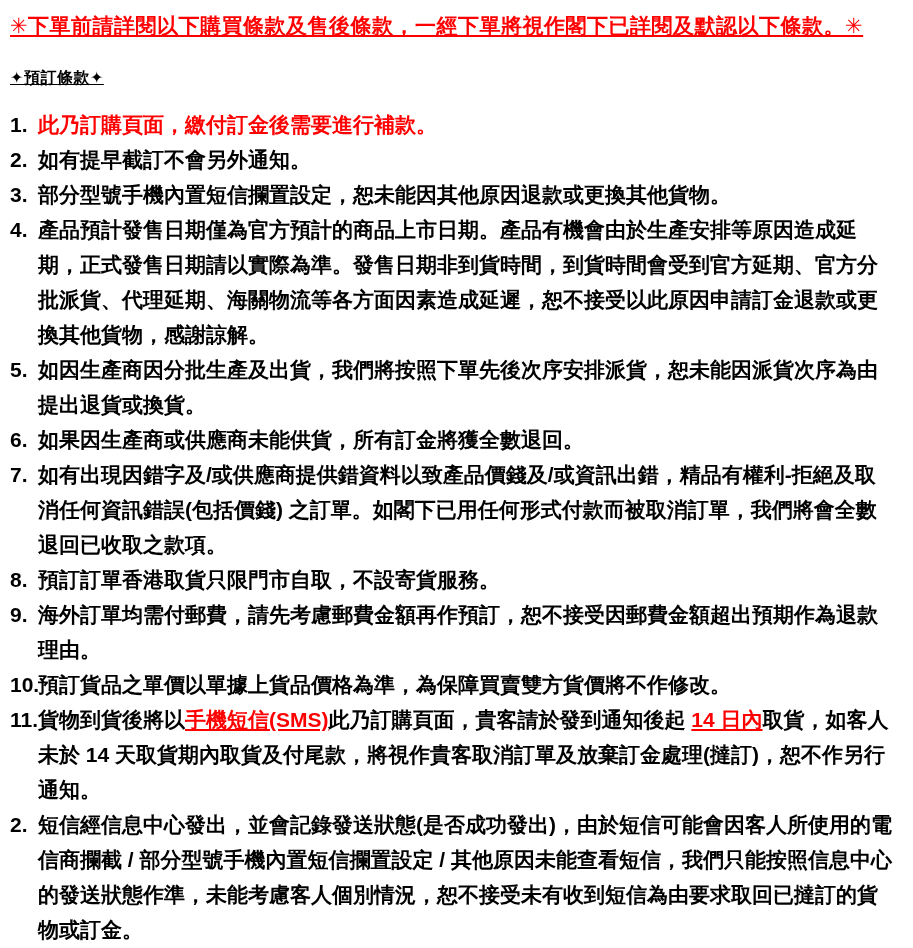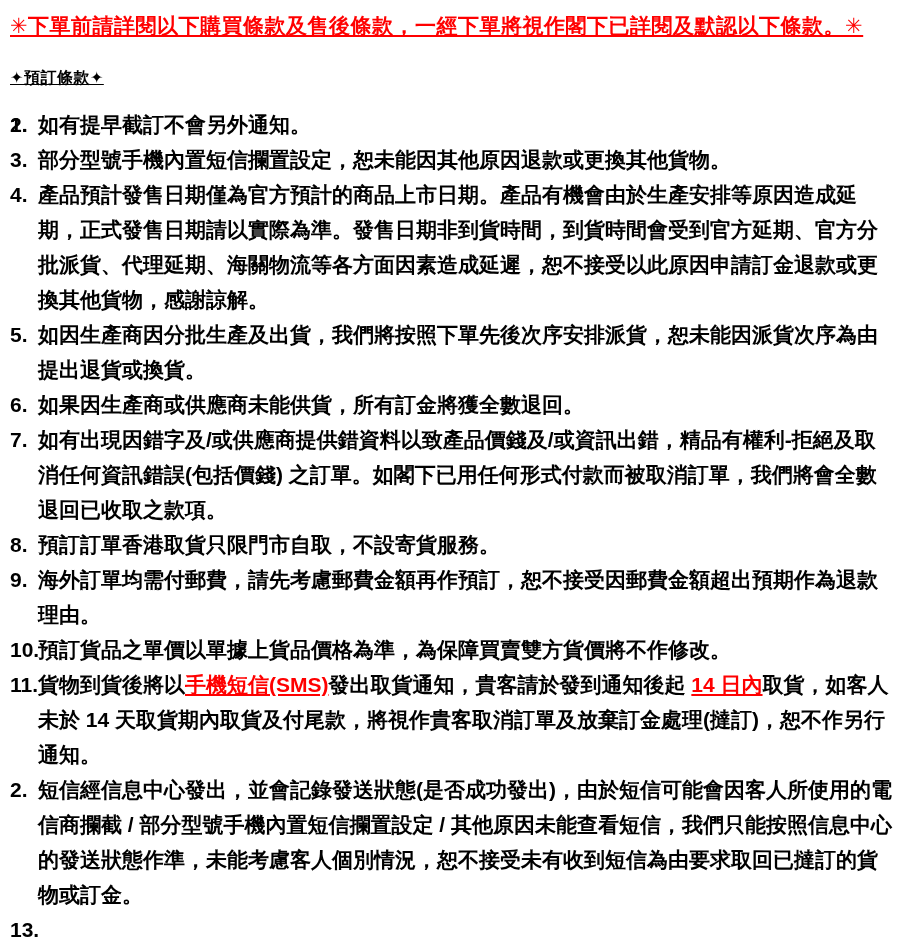--- a/index.html
+++ b/index.html
@@ -60,20 +60,21 @@
 <body>
 
 <div class="doc">
   <div class="notice">✳下單前請詳閱以下購買條款及售後條款，一經下單將視作閣下已詳閱及默認以下條款。✳</div>
 
   <div class="section-title">✦預訂條款✦</div>
 
   <ol class="terms-list" id="terms-list">
   <li class="term-item">
     <span class="num">1.</span>
+    <span class="text"><span class="seg-red">此乃訂購頁面，繳付訂金後需要進行補款。</span></span>
   </li>
 
   <li class="term-item">
     <span class="num">2.</span>
     <span class="text"><span class="seg-normal">如有提早截訂不會另外通知。</span></span>
   </li>
 
   <li class="term-item">
     <span class="num">3.</span>
     <span class="text"><span class="seg-normal">部分型號手機內置短信攔置設定，恕未能因其他原因退款或更換其他貨物。</span></span>
@@ -109,21 +110,21 @@
     <span class="text"><span class="seg-normal">海外訂單均需付郵費，請先考慮郵費金額再作預訂，恕不接受因郵費金額超出預期作為退款理由。</span></span>
   </li>
 
   <li class="term-item">
     <span class="num">10.</span>
     <span class="text"><span class="seg-normal">預訂貨品之單價以單據上貨品價格為準，為保障買賣雙方貨價將不作修改。</span></span>
   </li>
 
   <li class="term-item">
     <span class="num">11.</span>
-    <span class="text"><span class="seg-normal">貨物到貨後將以</span><span class="seg-red-underline">手機短信(SMS)</span><span class="seg-normal">發出取貨通知，貴客請於發到通知後起 </span><span class="seg-red-underline">14 日內</span><span class="seg-normal">取貨，如客人未於 14 天取貨期內取貨及付尾款，將視作貴客取消訂單及放棄訂金處理(撻訂)，恕不作另行通知。</span></span>
+    <span class="text"><span class="seg-normal">貨物到貨後將以</span><span class="seg-red-underline">手機短信(SMS)</span><span class="seg-normal">此乃訂購頁面，貴客請於發到通知後起 </span><span class="seg-red-underline">14 日內</span><span class="seg-normal">取貨，如客人未於 14 天取貨期內取貨及付尾款，將視作貴客取消訂單及放棄訂金處理(撻訂)，恕不作另行通知。</span></span>
   </li>
 
   <li class="term-item">
     <span class="num">2.</span>
     <span class="text"><span class="seg-normal">短信經信息中心發出，並會記錄發送狀態(是否成功發出)，由於短信可能會因客人所使用的電信商攔截 / 部分型號手機內置短信攔置設定 / 其他原因未能查看短信，我們只能按照信息中心的發送狀態作準，未能考慮客人個別情況，恕不接受未有收到短信為由要求取回已撻訂的貨物或訂金。</span></span>
   </li>
 
   <li class="term-item">
     <span class="num">13.</span>
 

